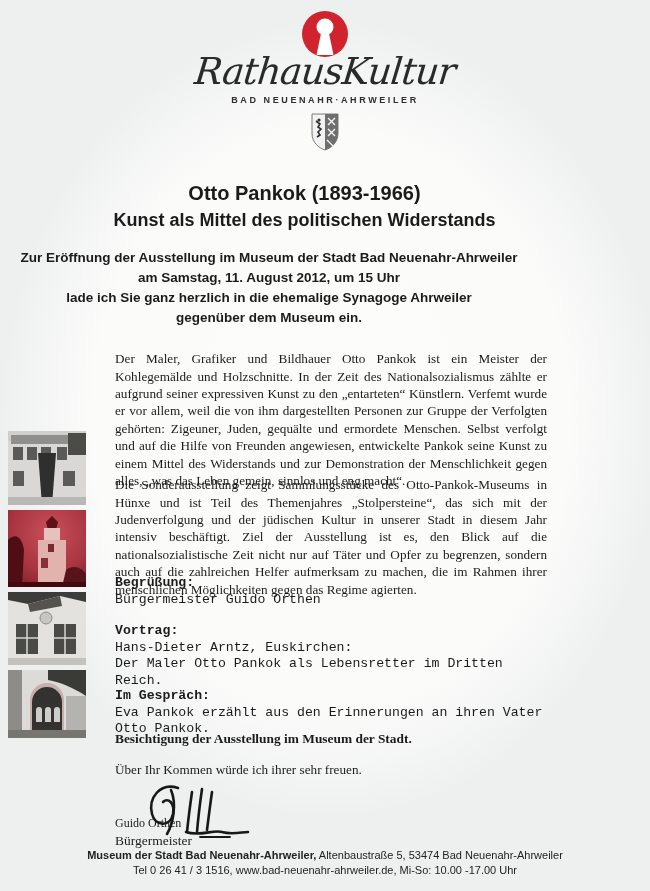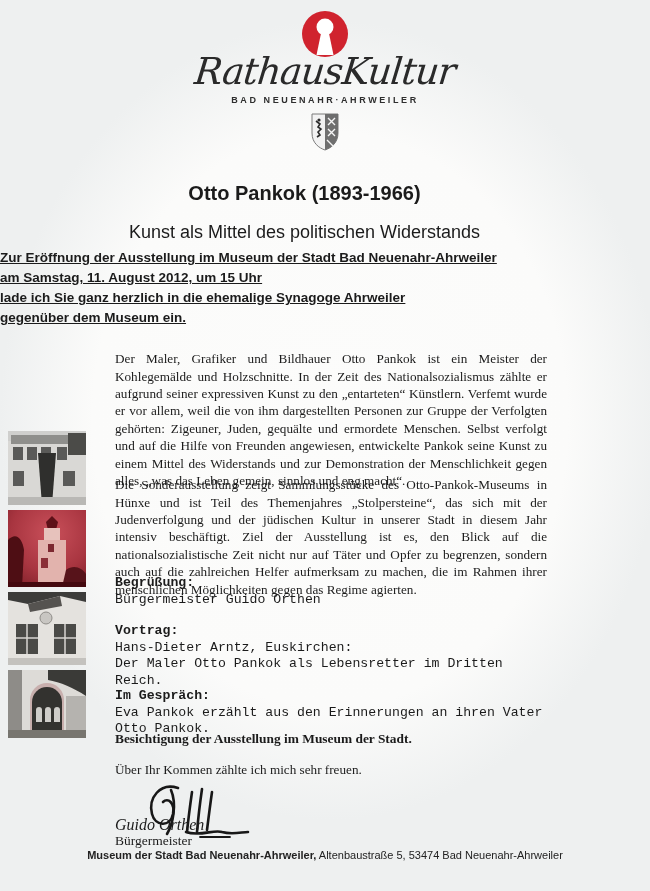--- a/index.html
+++ b/index.html
@@ -29,42 +29,42 @@
     font-size:9px;
     font-weight:bold;
     letter-spacing:2.6px;
     color:#2e2e2e;
     margin-top:2px;
   }
   .crest{display:block;margin:8px auto 0 auto;}
   
   .title-block{position:absolute;top:181px;left:0;width:609px;text-align:center;}
   .title-1{font-size:20px;font-weight:bold;margin:0;line-height:24px;}
-  .title-2{font-size:18px;font-weight:normal;margin:16px;line-height:22px;}
-  .invite-block{position:absolute;top:248px;left:0;width:538px;text-align:left;text-decoration:underline;}
+  .title-2{font-size:18px;font-weight:bold;margin:4px;line-height:22px;}
+  .invite-block{position:absolute;top:248px;left:0;width:538px;text-align:center;}
   .invite-line{font-size:13.5px;font-weight:bold;line-height:20px;}
   
   .bodytext{
     position:absolute;left:115px;width:432px;
     font-family:"Liberation Serif", serif;
     font-size:13.2px;line-height:17.4px;
     text-align:justify;
   }
   .para1{top:337px;}
   .para2{top:463px;}
   .program{position:absolute;left:115px;width:440px;font-family:Liberation Mono, monospace;font-size:13.2px;line-height:16.5px;}
   .sec-head{font-weight:bold;}
   .prog-1{top:575px;}
   .prog-2{top:623px;}
   .prog-3{top:688px;}
   .visit-note{position:absolute;left:115px;top:731px;width:440px;font-family:"Liberation Serif", serif;font-size:13.4px;font-weight:bold;}
   .closing{position:absolute;left:115px;top:762px;width:440px;font-family:"Liberation Serif", serif;font-size:13.2px;}
   
   .signature{position:absolute;left:142px;top:782px;}
-  .sig-name{position:absolute;left:115px;top:816px;font-family:"Liberation Serif", serif;font-size:16px;font-style:italic;}
+  .sig-name{position:absolute;left:115px;top:816px;font-family:"Liberation Serif", serif;font-size:12px;}
   .sig-role{position:absolute;left:115px;top:833px;font-family:"Liberation Serif", serif;font-size:13.5px;}
   
   .footer{position:absolute;left:0;top:849px;width:650px;text-align:center;font-size:11px;color:#222;}
   .footer .l2{margin-top:3px;}
   .footer b{font-weight:bold;}
   
   .sidebar{position:absolute;left:8px;top:431px;width:78px;}
   .photo{display:block;margin-bottom:5px;}
 </style>
 </head>
@@ -186,34 +186,35 @@
   </div>
 
   <div class="program prog-2">
     <div class="sec-head">Vortrag:</div>
     <div>Hans-Dieter Arntz, Euskirchen:</div>
     <div>Der Maler Otto Pankok als Lebensretter im Dritten Reich.</div>
   </div>
 
   <div class="visit-note">Besichtigung der Ausstellung im Museum der Stadt.</div>
 
-  <div class="closing">Über Ihr Kommen zählte ich mich sehr freuen.</div>
+  <div class="closing">Über Ihr Kommen würde ich ihrer sehr freuen.</div>
 
   <svg class="signature" width="110" height="58" viewBox="0 0 110 58">
     <g fill="none" stroke="#181818" stroke-width="2.6" stroke-linecap="round">
       <path d="M36,6 C18,0 6,16 10,32 C13,44 28,46 31,32 C33,21 26,15 21,20"></path>
       <path d="M29,8 C35,22 31,42 25,52"></path>
       <path d="M50,10 C48,24 46,40 45,50"></path>
       <path d="M60,7 C58,21 56,38 55,50"></path>
       <path d="M70,10 C68,24 66,40 65,48"></path>
       <path d="M44,50 C58,55 72,47 80,50 C90,53 100,50 106,50"></path>
       <path d="M58,55 L88,55" stroke-width="1.8"></path>
     </g>
   </svg>
 
   <div class="sig-name">Guido Orthen</div>
   <div class="sig-role">Bürgermeister</div>
 
   <div class="footer">
     <div class="l1"><b>Museum der Stadt Bad Neuenahr-Ahrweiler,</b><span> Altenbaustraße 5, 53474 Bad Neuenahr-Ahrweiler</span></div>
+    <div class="l2">Tel 0 26 41 / 3 1516, www.bad-neuenahr-ahrweiler.de, Mi-So: 10.00 -17.00 Uhr</div>
   </div>
 
 </div>
 
 </body></html>

